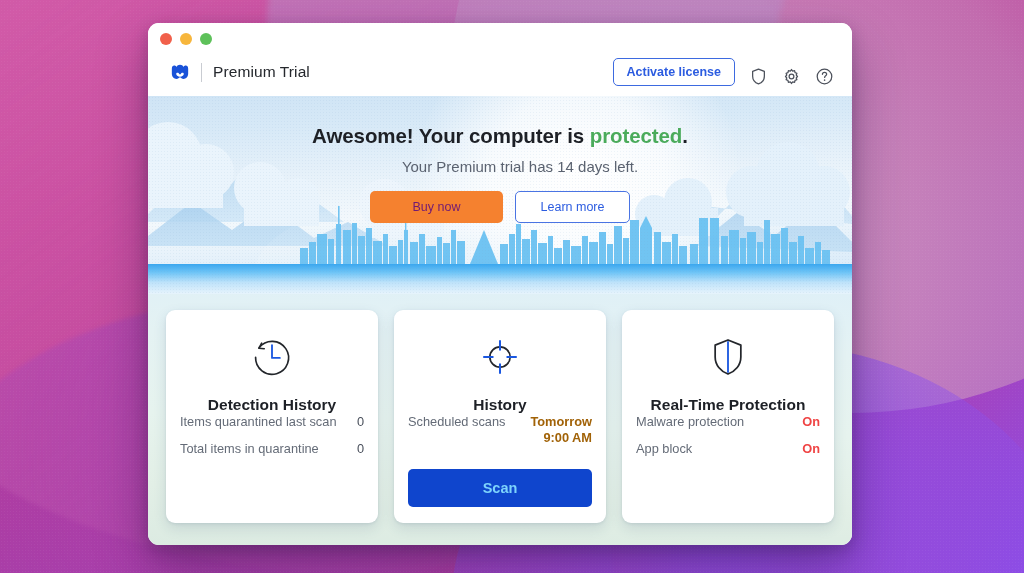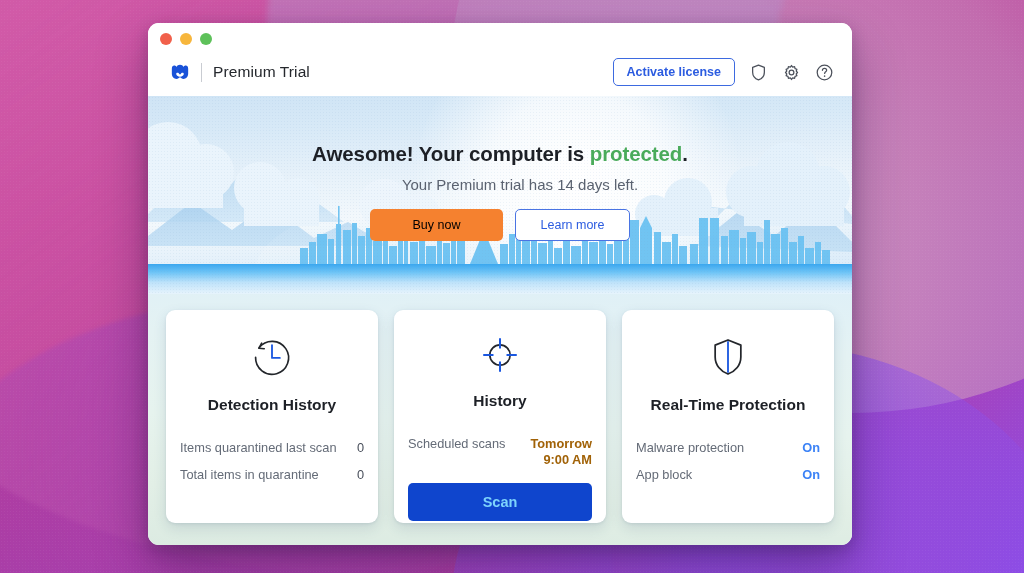--- a/index.html
+++ b/index.html
@@ -67,46 +67,46 @@
   .light.yellow { background:#f7b63c; }
   .light.green  { background:#5ec15a; }
 
   .hdr-row { position:absolute; left:0; right:0; top:25px; height:48px;
              display:flex; align-items:center; padding:0 18px 0 22px; }
   .brand { display:flex; align-items:center; gap:11px; }
   .mb-logo { width:20px; height:20px; display:block; }
   .brand-div { width:1px; height:19px; background:#c9ccd2; }
   .brand-name { font-size:15.5px; color:#25282d; letter-spacing:.1px; }
 
-  .hdr-right { margin-left:auto; display:flex; align-items:center; gap:14px; }
+  .hdr-right { margin-left:auto; display:flex; align-items:flex-end; gap:14px; }
   .activate-btn {
     border:1px solid #3d6ae0; color:#2c5ce0; background:#fff;
     font-size:12.5px; font-weight:bold; border-radius:5px;
     padding:7px 13px; line-height:1; cursor:pointer; white-space:nowrap;
   }
   .hdr-icon { width:19px; height:19px; color:#4d525c; cursor:pointer; display:block; }
   .hdr-icon svg { display:block; width:100%; height:100%; }
 
   
   .hero { position:relative; height:198px; overflow:hidden;
     background:linear-gradient(178deg,#cfe4f5 0%,#d7e9f7 16%,#e8f2fa 40%,#f2f8fc 58%,#e3f0fa 78%,#cfe6f8 100%); }
   .hero-glow { position:absolute; left:38%; top:-36%; width:46%; height:150%;
     border-radius:50%; background:radial-gradient(ellipse at center, #ffffff 0%, rgba(255,255,255,.75) 38%, rgba(255,255,255,0) 72%); }
   .hero svg.scene { position:absolute; inset:0; width:100%; height:100%; display:block; }
   .hero-grain { position:absolute; inset:0; opacity:.16;
     background-image:radial-gradient(rgba(120,160,200,.7) 0.5px, transparent 0.6px);
     background-size:3px 3px; }
 
-  .hero-content { position:absolute; left:0; right:0; top:28px; text-align:center;margin-top:18px; }
+  .hero-content { position:absolute; left:0; right:0; top:28px; text-align:center; }
   .hero-title { font-size:20.5px; font-weight:bold; color:#1d2026; letter-spacing:-.1px; }
   .hero-title .ok { color:#4aab5b; }
   .hero-sub { margin-top:10px; font-size:15px; color:#5a6270;padding-left:40px; }
   .hero-btns { margin-top:16px; display:flex; justify-content:center; gap:12px; }
   .btn-buy {
-    background:#f5812f; color:#000000; border:none; border-radius:5px;
+    background:#f5812f; color:#701a75; border:none; border-radius:5px;
     font-size:12.5px; padding:8px 0; width:133px; cursor:pointer; font-weight:normal;
   }
   .btn-learn {
     background:#fff; color:#2c5ce0; border:1px solid #4a74e3; border-radius:5px;
     font-size:12.5px; padding:8px 0; width:115px; cursor:pointer;
   }
 
   
   .cards-area {
     position:relative; height:251px;
@@ -117,26 +117,26 @@
   .card {
     flex:1 1 0; background:#fff; border-radius:9px;
     box-shadow:0 5px 13px rgba(40,70,110,.14), 0 1px 3px rgba(40,70,110,.10);
     padding:22px 14px 16px 14px;
     display:flex; flex-direction:column; align-items:center;
     max-width:216px;
   }
   .card-icon { height:50px; display:flex; align-items:center; justify-content:center; }
   .card-icon svg { display:block; }
   .card-title { margin-top:14px; font-size:15.5px; font-weight:bold; color:#1d2026; text-align:center; }
-  .card-rows { width:100%; margin-top:26px; display:flex; flex-direction:column; gap:12px; }
+  .card-rows { width:100%; display:flex; flex-direction:column; gap:12px; }
   .crow { display:flex; align-items:flex-start; justify-content:space-between; gap:8px; font-size:12.8px; }
   .crow-label { color:#646b77; }
   .crow-val { color:#4a505c; white-space:pre-line; text-align:right; }
   .crow-val.blue { color:#a16207; font-weight:bold; line-height:1.28; }
-  .crow-val.on   { color:#3b82f6; font-weight:bold; }
+  .crow-val.on   { color:#ef4444; font-weight:bold; }
   .card-spacer { flex:1 1 auto; }
   .scan-btn {
     width:100%; background:#0f45cd; color:#7dd3fc; border:none; border-radius:5px;
     font-size:14.5px; font-weight:bold; padding:11px 0; cursor:pointer; margin-top:14px;
   }
 </style>
 </head>
 <body>
 
 <div id="desktop">

